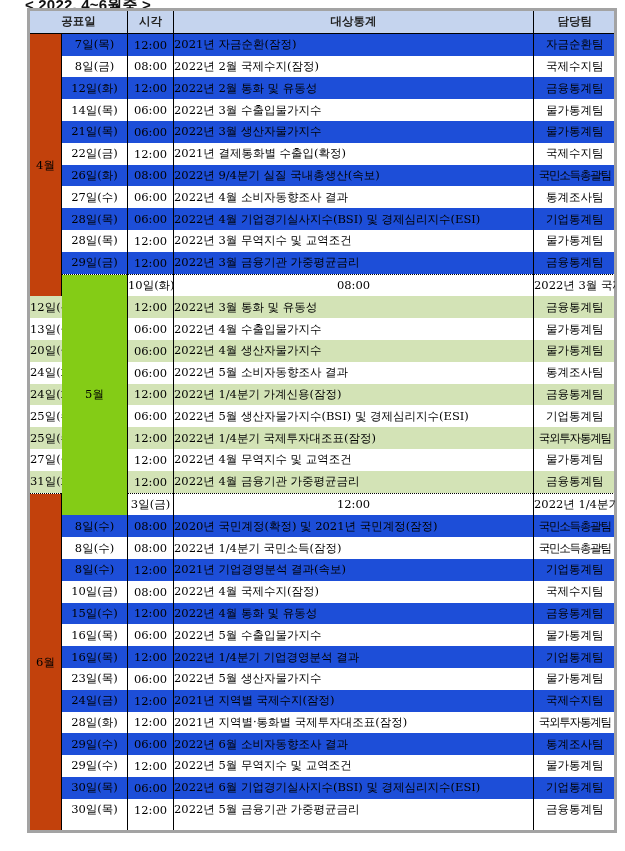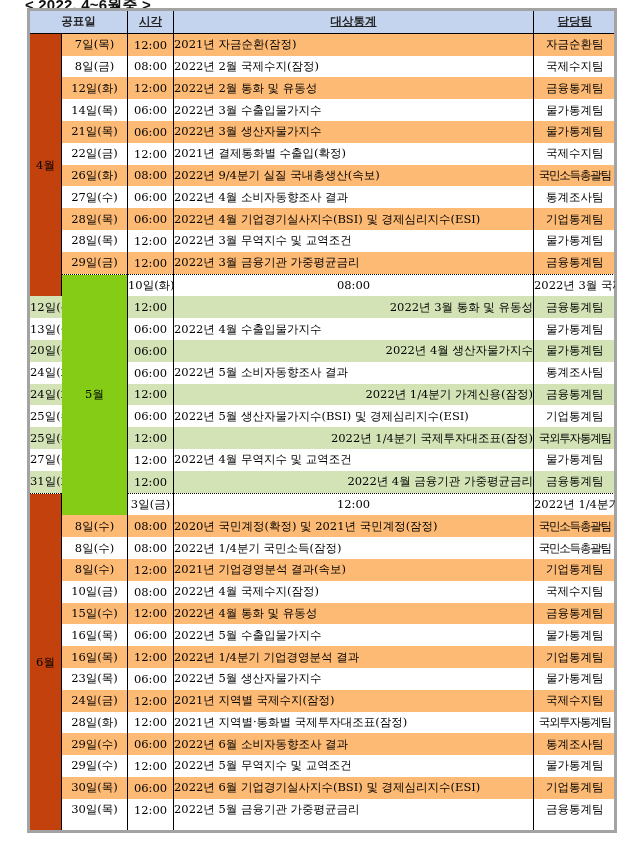--- a/index.html
+++ b/index.html
@@ -5,30 +5,30 @@
   html, body { margin:0; padding:0; background:#ffffff; }
   body { width:625px; height:851px; position:relative; overflow:hidden;
          font-family:"DejaVu Serif", serif; color:#000; }
   .title { position:absolute; left:25px; top:-4px; font-family:"Liberation Sans", sans-serif;
            font-weight:bold; font-size:15px; color:#111; letter-spacing:0.2px; }
   table.sched { position:absolute; left:27px; top:8px; width:587px; border-collapse:collapse;
                 table-layout:fixed; border:3px solid #a3a3a3; }
   table.sched td, table.sched th { padding:0; height:21.8px; font-size:11.5px; white-space:nowrap; overflow:hidden; }
   th { background:#c5d4ee; font-weight:bold; font-size:12.5px; height:21px; border-bottom:1px solid #000;
        font-family:"DejaVu Sans", sans-serif; color:#222; }
-  th.sep, td.sep { border-left:1px solid #000;text-decoration:underline; }
+  th.sep, td.sep { border-left:1px solid #000; }
   col.c-month { width:33px; } col.c-date { width:66px; } col.c-time { width:46px; }
   col.c-desc { width:360px; } col.c-team { width:82px; }
   td.month { text-align:center; vertical-align:middle; font-size:12px; border-right:1px solid #000; }
   td.date { text-align:center; padding-left:4px; }
   td.time { text-align:center; border-left:1px solid #000; }
   td.desc { padding-left:4px; border-left:1px solid #000; }
   td.team { text-align:center; border-left:1px solid #000; font-size:11px;margin-top:11px; }
   tr.sec-end td { border-bottom:1px dotted #000; }
-  .y { background:#fdba74; } .g { background:#d3e3b6;text-align:right; } .w { background:#ffffff; }
+  .y { background:#1d4ed8; } .g { background:#d3e3b6; } .w { background:#ffffff; }
   td.month.y { background:#c2410c; } td.month.g { background:#84cc16; }
   .tight { letter-spacing:-1.2px; font-size:10.5px; }
 </style>
 </head>
 <body>
 
 <div class="title">&lt; 2022. 4~6월중 &gt;</div>
 
 <table class="sched">
   <colgroup>

